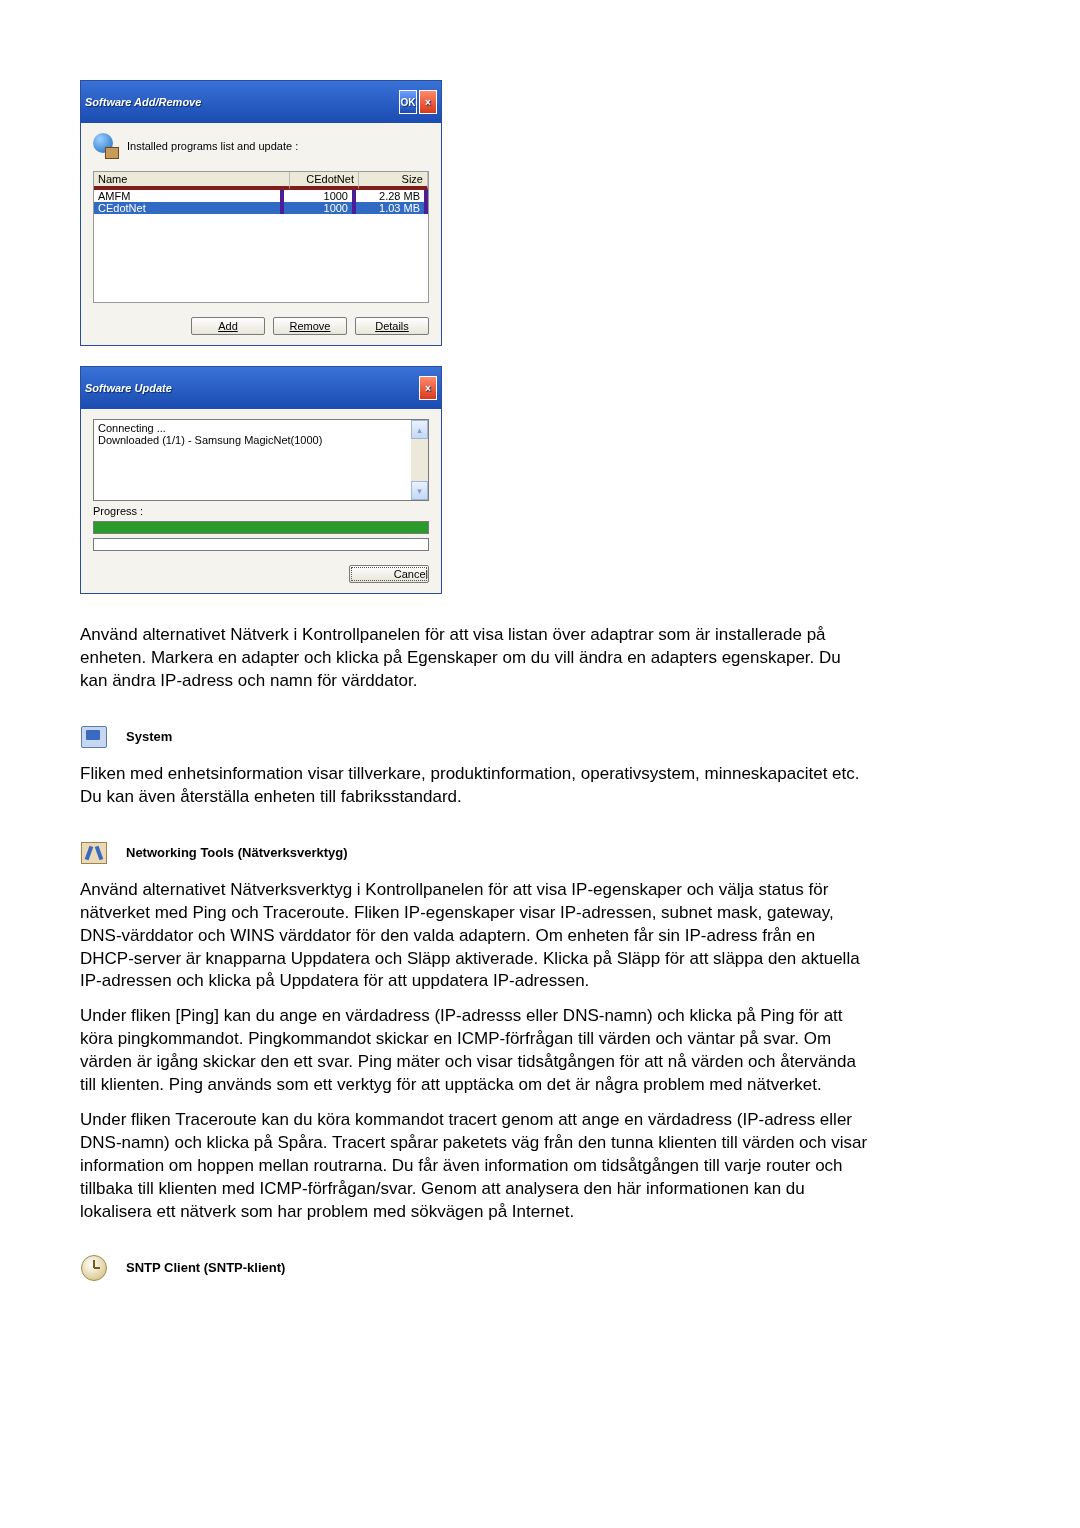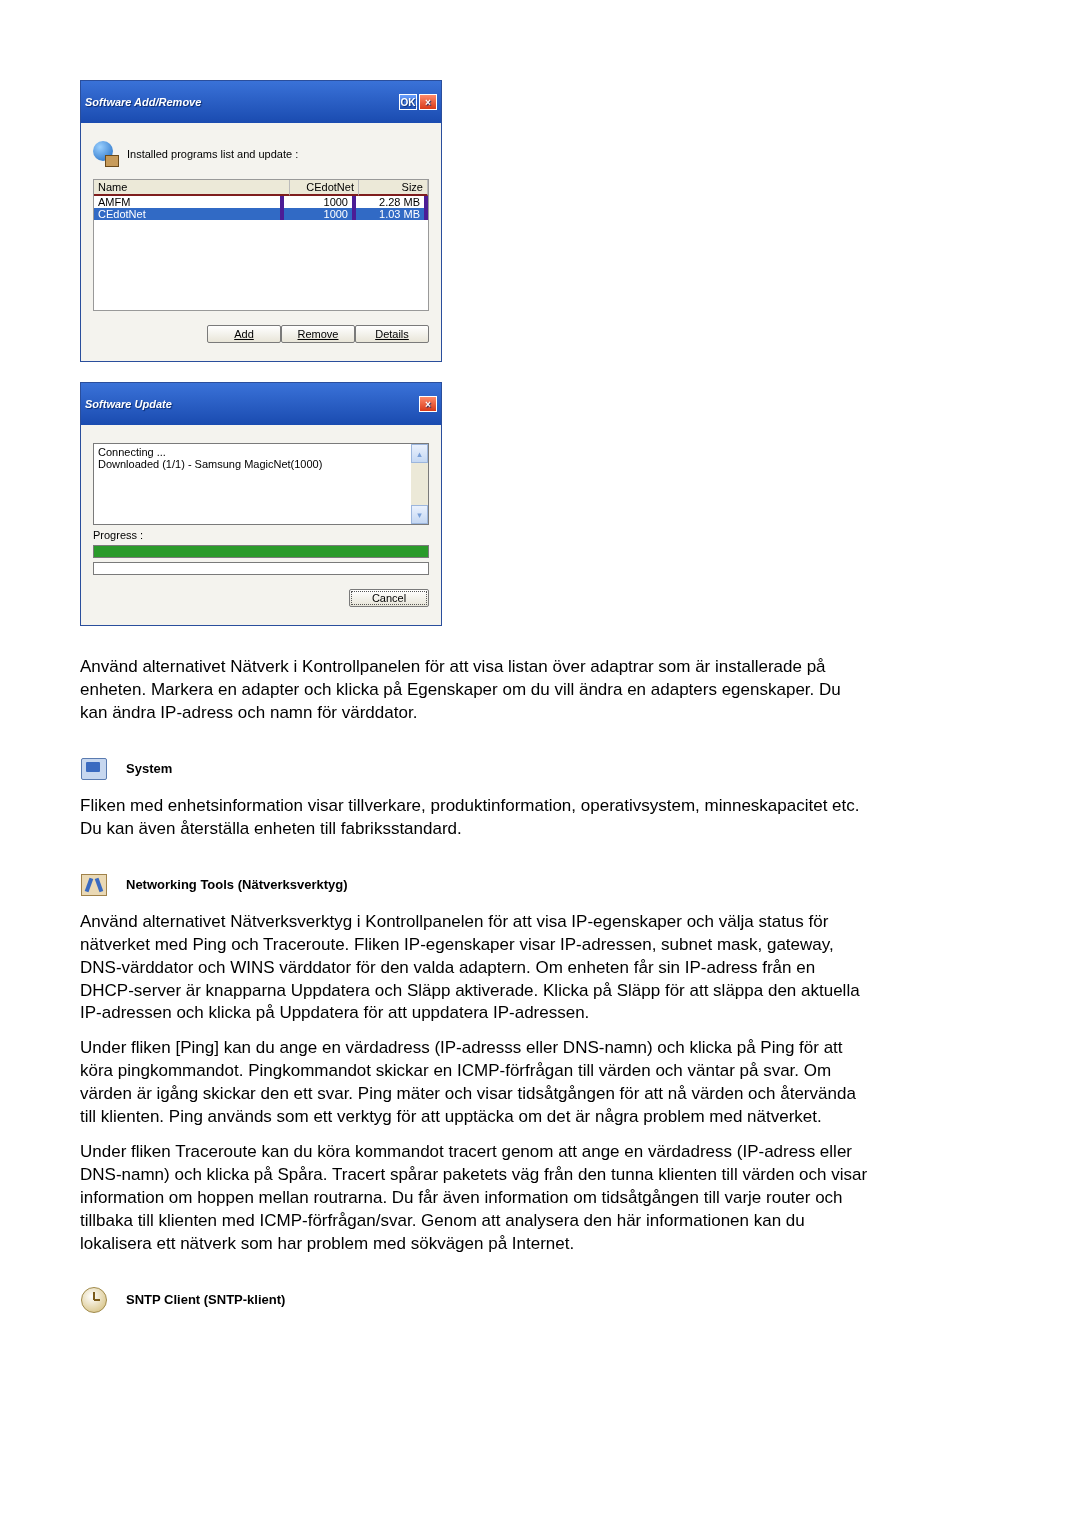--- a/index.html
+++ b/index.html
@@ -29,38 +29,38 @@
     font-style: italic;
     padding: 12px 4px;
     display: flex;
     align-items: center;
     text-shadow: 1px 1px 1px #0a2a70;
     height: 18px;
   }
   .titlebar .title { flex: 1; }
   .titlebar .tb-btn {
     width: 18px;
-    height: 16px;
+    height: 24px;
     margin-left: 2px;
     display: inline-flex;
     align-items: center;
     justify-content: center;
     font-size: 10px;
     font-weight: bold;
     font-style: normal;
     border: 1px solid #fff;
     background: linear-gradient(to bottom, #6aa0ff, #1a4bb0);
     color: #fff;
     box-sizing: border-box;
   }
   .titlebar .tb-btn.close {
     background: linear-gradient(to bottom, #ff8a6a, #d83a1a);
   }
   .dialog-body {
-    padding: 18px 12px;
+    padding: 10px 12px;
     background: #f4f3ee;
   }
   .prog-list-row {
     display: flex;
     align-items: center;
     margin-bottom: 12px;
   }
   .globe-icon {
     width: 26px;
     height: 26px;
@@ -87,53 +87,54 @@
     height: 130px;
     font-size: 11px;
     overflow: hidden;
   }
   .grid-header, .grid-row {
     display: flex;
   }
   .grid-header .gc {
     background: #ece9d8;
     border-right: 1px solid #bbb;
-    border-bottom: 2px solid #7f1d1d;
+    border-bottom: 4px solid #7f1d1d;
     padding: 1px 4px;
     text-align: left;
   }
   .grid-row .gc {
     padding: 0px 4px;
     border-right: 4px solid #4c1d95;
   }
   .gc.name { flex: 1; }
   .gc.ver { width: 60px; text-align: right; }
   .gc.size { width: 60px; text-align: right; }
   .grid-row.selected {
     background: #316AC5;
     color: #fff;
   }
   .btn-row {
     display: flex;
     justify-content: flex-end;
-    gap: 0;
+    gap: 8px;
     margin-top: 14px;
   }
   .win-btn {
     border: 1px solid #7a7a7a;
     background: linear-gradient(to bottom, #ffffff, #e8e5d8);
     padding: 2px 0;
     width: 72px;
     font-size: 11px;
     text-align: center;
     border-radius: 2px;
   }
   .win-btn.dotted {
     outline: 1px dotted #555;
     outline-offset: -3px;
+    text-align: right;
   }
   .win-btn .u { text-decoration: underline; }
   
   .log-box {
     border: 1px solid #7a7a7a;
     background: #fff;
     height: 80px;
     display: flex;
     font-size: 11px;
     gap: 32px;

